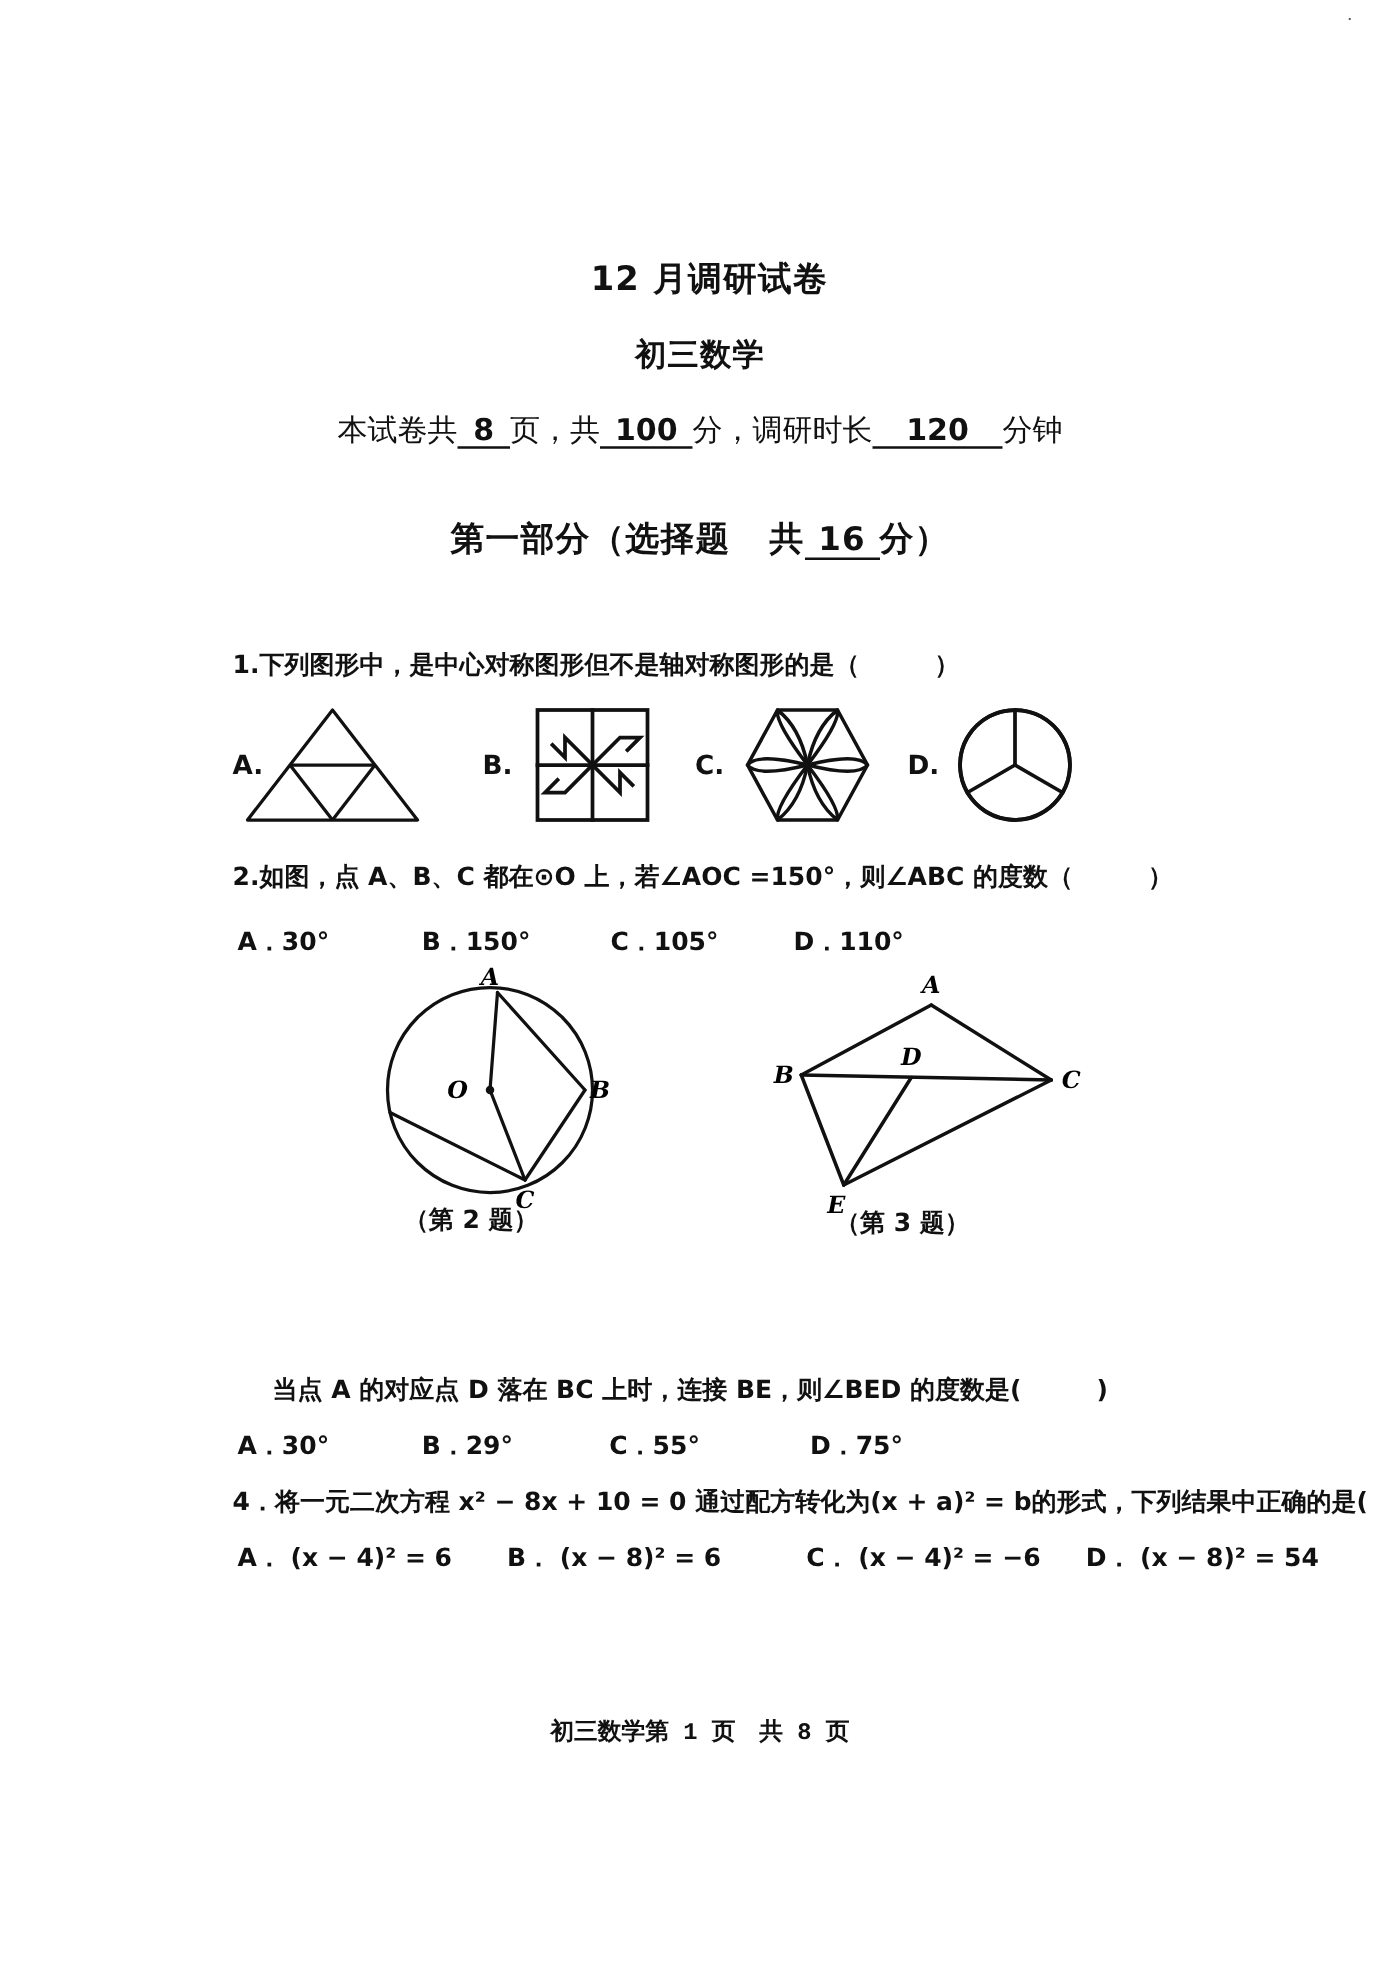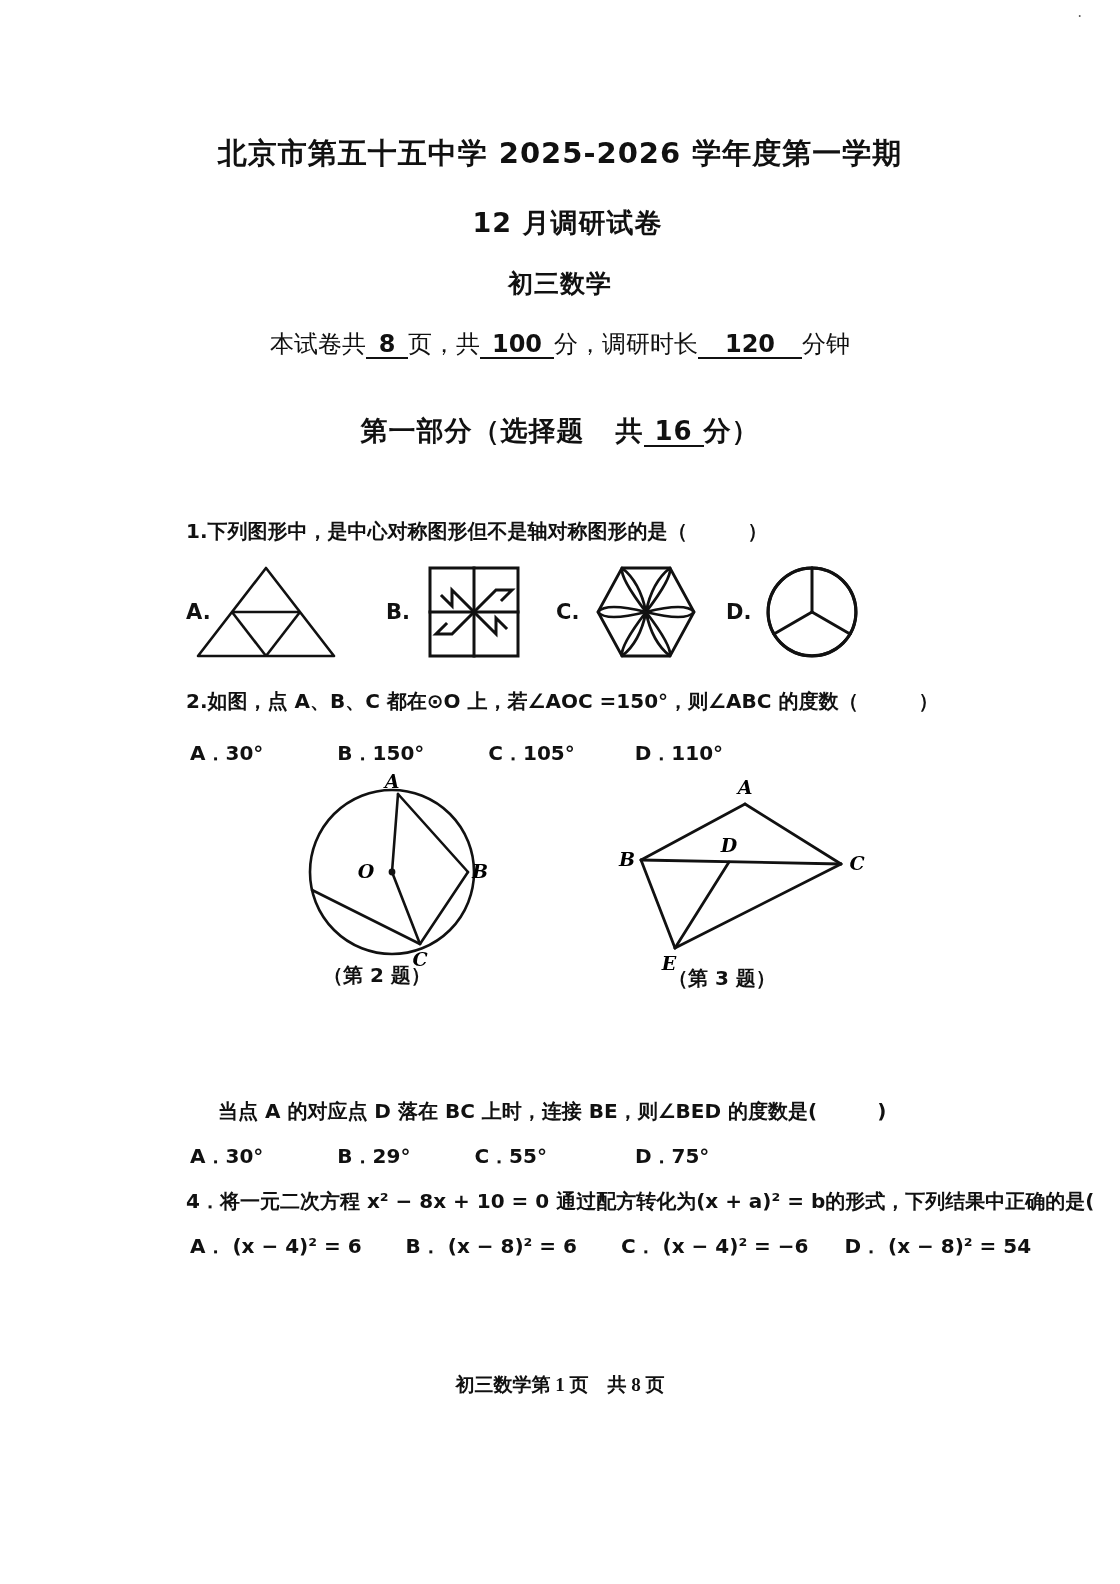--- a/index.html
+++ b/index.html
@@ -153,21 +153,21 @@
   #cap-q3 { left: 668px; top: 965px; }
 
   
   .footer {
     position: absolute;
     left: 0; right: 0;
     top: 1372px;
     text-align: center;
     font-size: 19px;
     font-weight: bold;
-    font-family: Liberation Serif, serif;
+    font-family: Liberation Mono, monospace;
   }
 
   .mark-tr {
     position: absolute;
     right: 38px;
     top: 8px;
     font-size: 14px;
     color: #555;
   }
 
@@ -178,21 +178,20 @@
     font-weight: bold;
   }
 </style>
 </head>
 <body>
 
 <div class="page">
 
   <div class="mark-tr">·</div>
 
-  <div class="doc-title">北京市第五十五中学 2025-2026 学年度第一学期</div>
   <div class="doc-subtitle">12 月调研试卷</div>
   <div class="doc-subject">初三数学</div>
 
   <div class="exam-meta">
     <span>本试卷共</span><span class="blank w-pages">8</span><span>页，共</span><span class="blank w-score">100</span><span>分，调研时长</span><span class="blank w-time">120</span><span>分钟</span>
   </div>
 
   <div class="part-title">
     <span>第一部分（选择题</span>&nbsp;&nbsp;&nbsp;<span>共</span><span class="blank">16</span><span>分）</span>
   </div>
@@ -309,25 +308,25 @@
       <text x="22" y="94" font-size="19" text-anchor="middle">B</text>
       <text x="124" y="80" font-size="19" text-anchor="middle">D</text>
       <text x="252" y="98" font-size="19" text-anchor="middle">C</text>
       <text x="64" y="198" font-size="19" text-anchor="middle">E</text>
     </svg>
   </div>
   <div class="fig-caption" id="cap-q3">（第 3 题）</div>
 
   <div class="q q-stem" id="q3-line2">当点 A 的对应点 D 落在 BC 上时，连接 BE，则∠BED 的度数是(　　　)</div>
   <div class="opts" id="q3-opts">
-    <span class="opt opt-sp-1">A．30°</span><span class="opt opt-sp-2">B．29°</span><span class="opt" style="margin-right:88px;">C．55°</span><span class="opt">D．75°</span>
+    <span class="opt opt-sp-1">A．30°</span><span class="opt opt-sp-2">B．29°</span><span class="opt" style="margin-right:88px;margin-left:13px;">C．55°</span><span class="opt">D．75°</span>
   </div>
 
   <div class="q q-stem" id="q4-stem">
     <span>4．将一元二次方程 </span><span>x² − 8x + 10 = 0</span><span> 通过配方转化为</span><span>(x + a)² = b</span><span>的形式，下列结果中正确的是(　　　)．</span>
   </div>
   <div class="opts" id="q4-opts">
-    <span class="opt" style="margin-right:44px;">A．  (x − 4)² = 6</span><span class="opt" style="margin-right:44px;">B．  (x − 8)² = 6</span><span class="opt" style="margin-right:36px;">C．  (x − 4)² = −6</span><span class="opt">D．  (x − 8)² = 54</span>
+    <span class="opt" style="margin-right:44px;">A．  (x − 4)² = 6</span><span class="opt" style="margin-right:68px;">B．  (x − 8)² = 6</span><span class="opt" style="margin-right:36px;">C．  (x − 4)² = −6</span><span class="opt">D．  (x − 8)² = 54</span>
   </div>
 
   <div class="footer">初三数学第 1 页　共 8 页</div>
 
 </div>
 
 </body></html>

